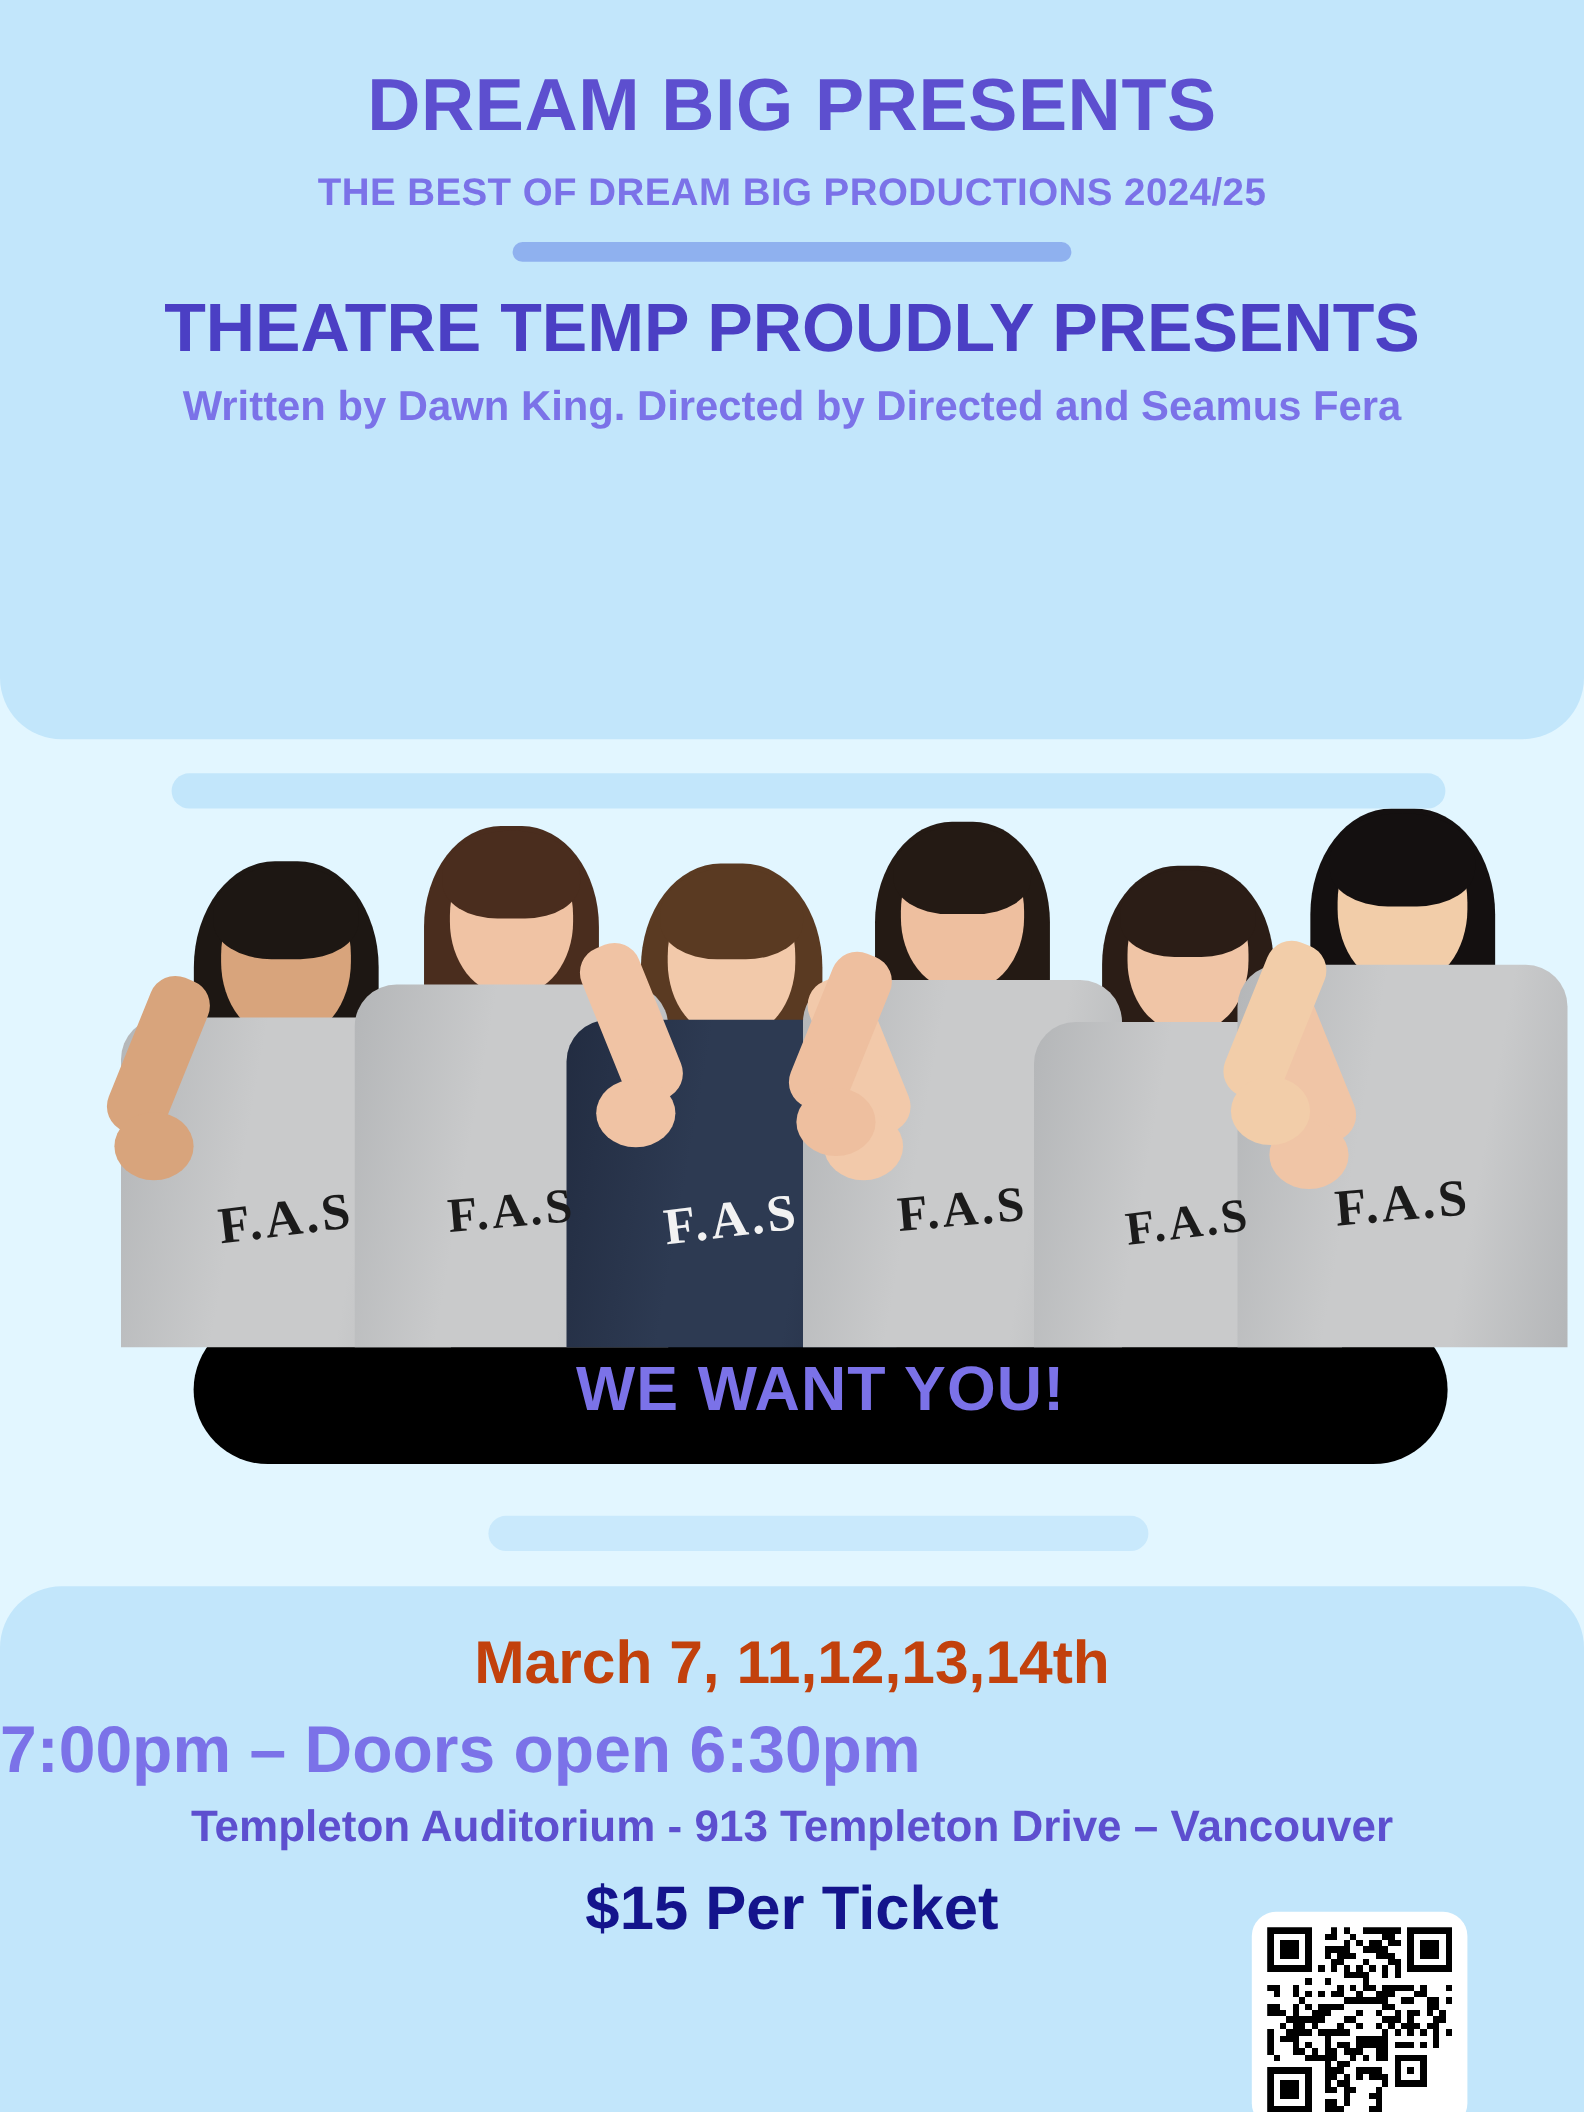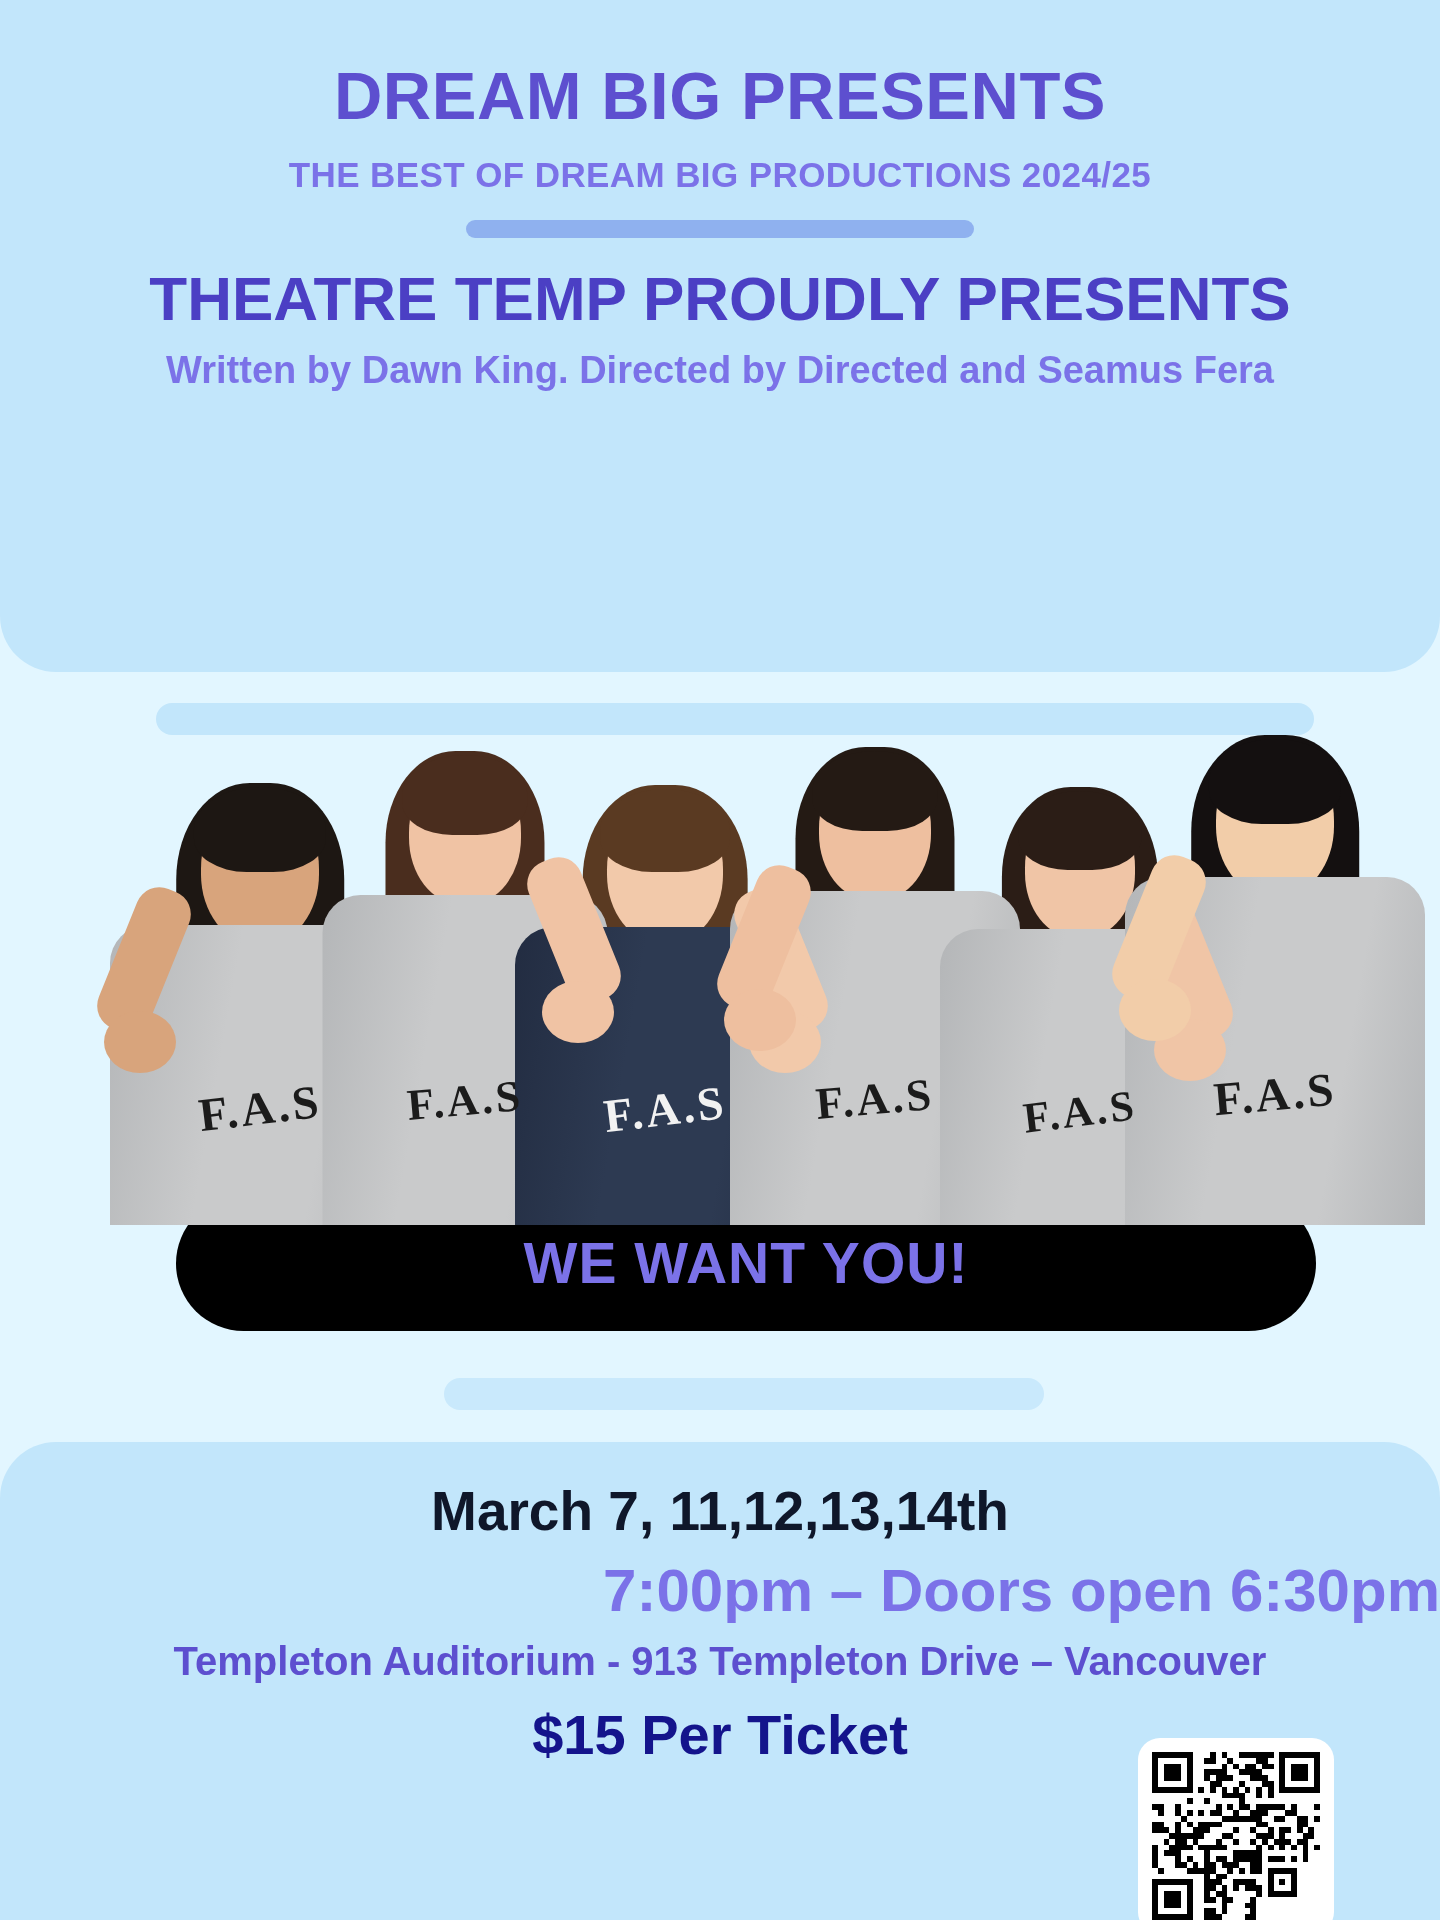--- a/index.html
+++ b/index.html
@@ -206,26 +206,26 @@
     background:#c2e6fb;
     border-top-left-radius:56px;
     border-top-right-radius:56px;
   }
 
   .dates-line {
     margin-top:42px;
     text-align:center;
     font-size:55px;
     font-weight:800;
-    color:#0f172a;
+    color:#c2410c;
     line-height:1;
   }
   .time-line {
     margin-top:22px;
-    text-align:right;
+    text-align:left;
     font-size:60px;
     font-weight:800;
     color:#7b72e8;
     line-height:1;
   }
   .venue-line {
     margin-top:20px;
     text-align:center;
     font-size:40px;
     font-weight:800;

